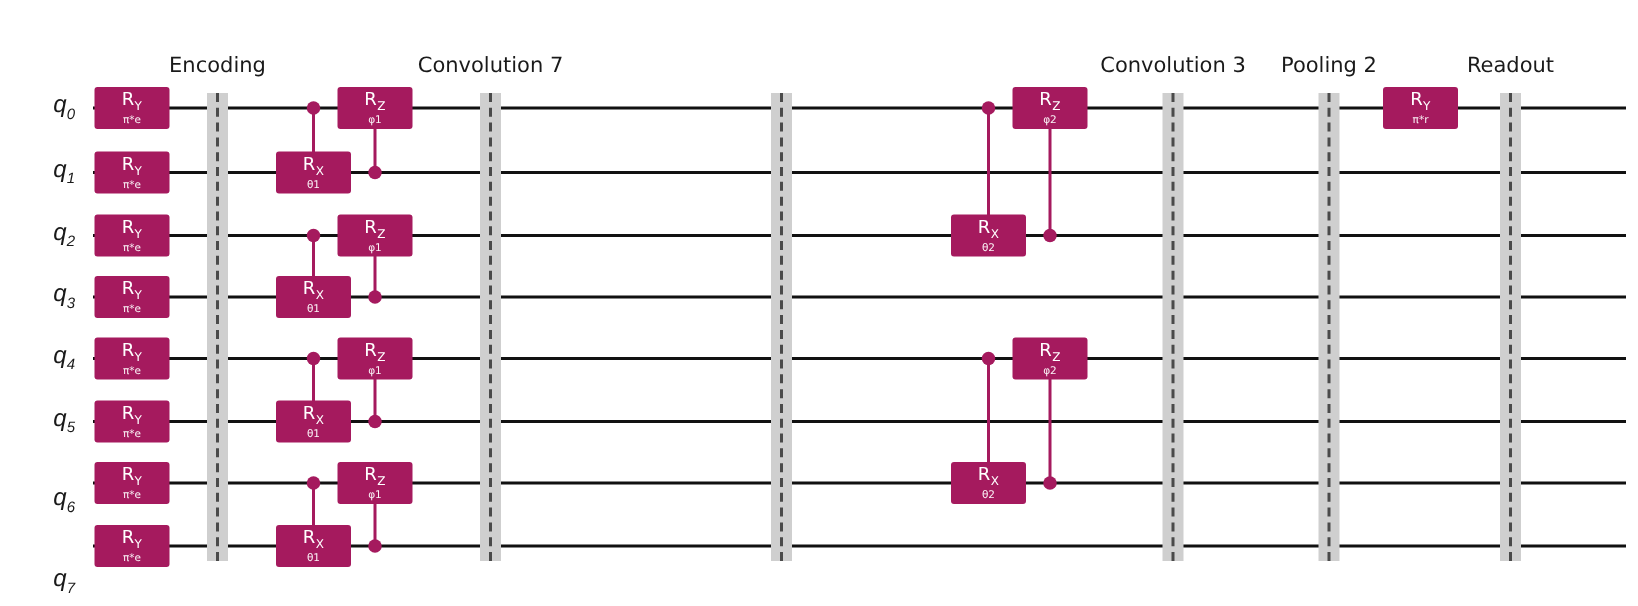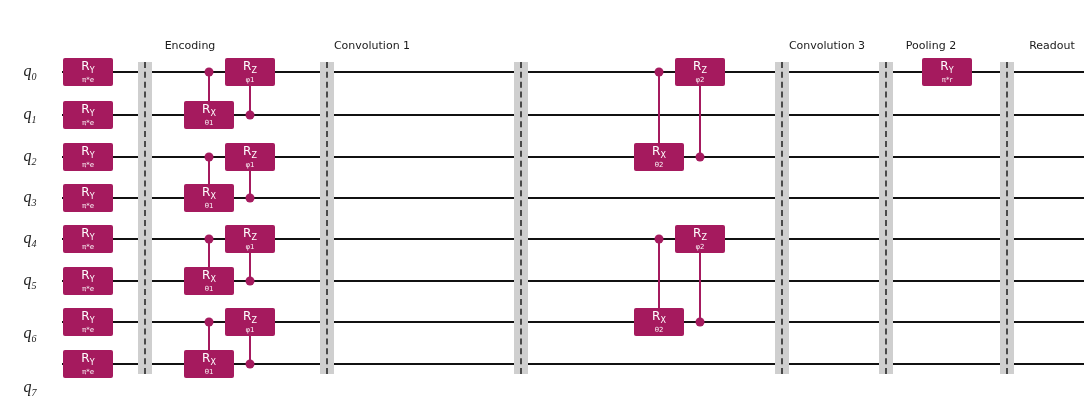--- a/index.html
+++ b/index.html
@@ -16,26 +16,26 @@
   
   .wire{
     position:absolute;
     height:2px;
     background:#111111;
     left:62px;
     right:8px;
   }
   .qlabel{
     position:absolute;
-    font-family:Liberation Serif, serif;
+    font-family:Liberation Sans, sans-serif;
     font-style:italic;
     font-size:16px;
     color:#1a1a1a;
     width:40px;
-    text-align:center;
+    text-align:right;
     transform:translateY(-50%);
     left:10px;
   }
   .qlabel sub{
     font-size:10px;
     font-style:italic;
   }
 
   
   .barrier{
@@ -49,26 +49,25 @@
     position:absolute;
     left:50%;
     top:0;
     bottom:0;
     width:0;
     margin-left:-1px;
     border-left:2px dashed #4a4a4a;
   }
   .barrier-label{
     position:absolute;
-    font-size:11px;
+    font-size:14px;
     color:#1a1a1a;
     white-space:nowrap;
     top:52px;
     transform:translate(-50%,-100%);
-    margin-left:45px;
   }
 
   
   .gate{
     position:absolute;
     background:#a51a5e;
     color:#ffffff;
     border-radius:2px;
     display:flex;
     flex-direction:column;
@@ -130,21 +129,21 @@
     <div class="wire" style="top: 321px;"></div>
     <div class="qlabel" style="top: 356px; margin-top: 32px;"><span>q<sub>7</sub></span></div>
     <div class="wire" style="top: 363px;"></div>
     <div class="barrier" style="left: 138px;">
       <div class="dash"></div>
     </div>
     <div class="barrier-label" style="left: 145px;">Encoding</div>
     <div class="barrier" style="left: 320px;">
       <div class="dash"></div>
     </div>
-    <div class="barrier-label" style="left: 327px;">Convolution 1</div>
+    <div class="barrier-label" style="left: 327px;">Convolution 7</div>
     <div class="barrier" style="left: 514px;">
       <div class="dash"></div>
     </div>
     <div class="barrier" style="left: 775px;">
       <div class="dash"></div>
     </div>
     <div class="barrier-label" style="left: 782px;">Convolution 3</div>
     <div class="barrier" style="left: 879px;">
       <div class="dash"></div>
     </div>

